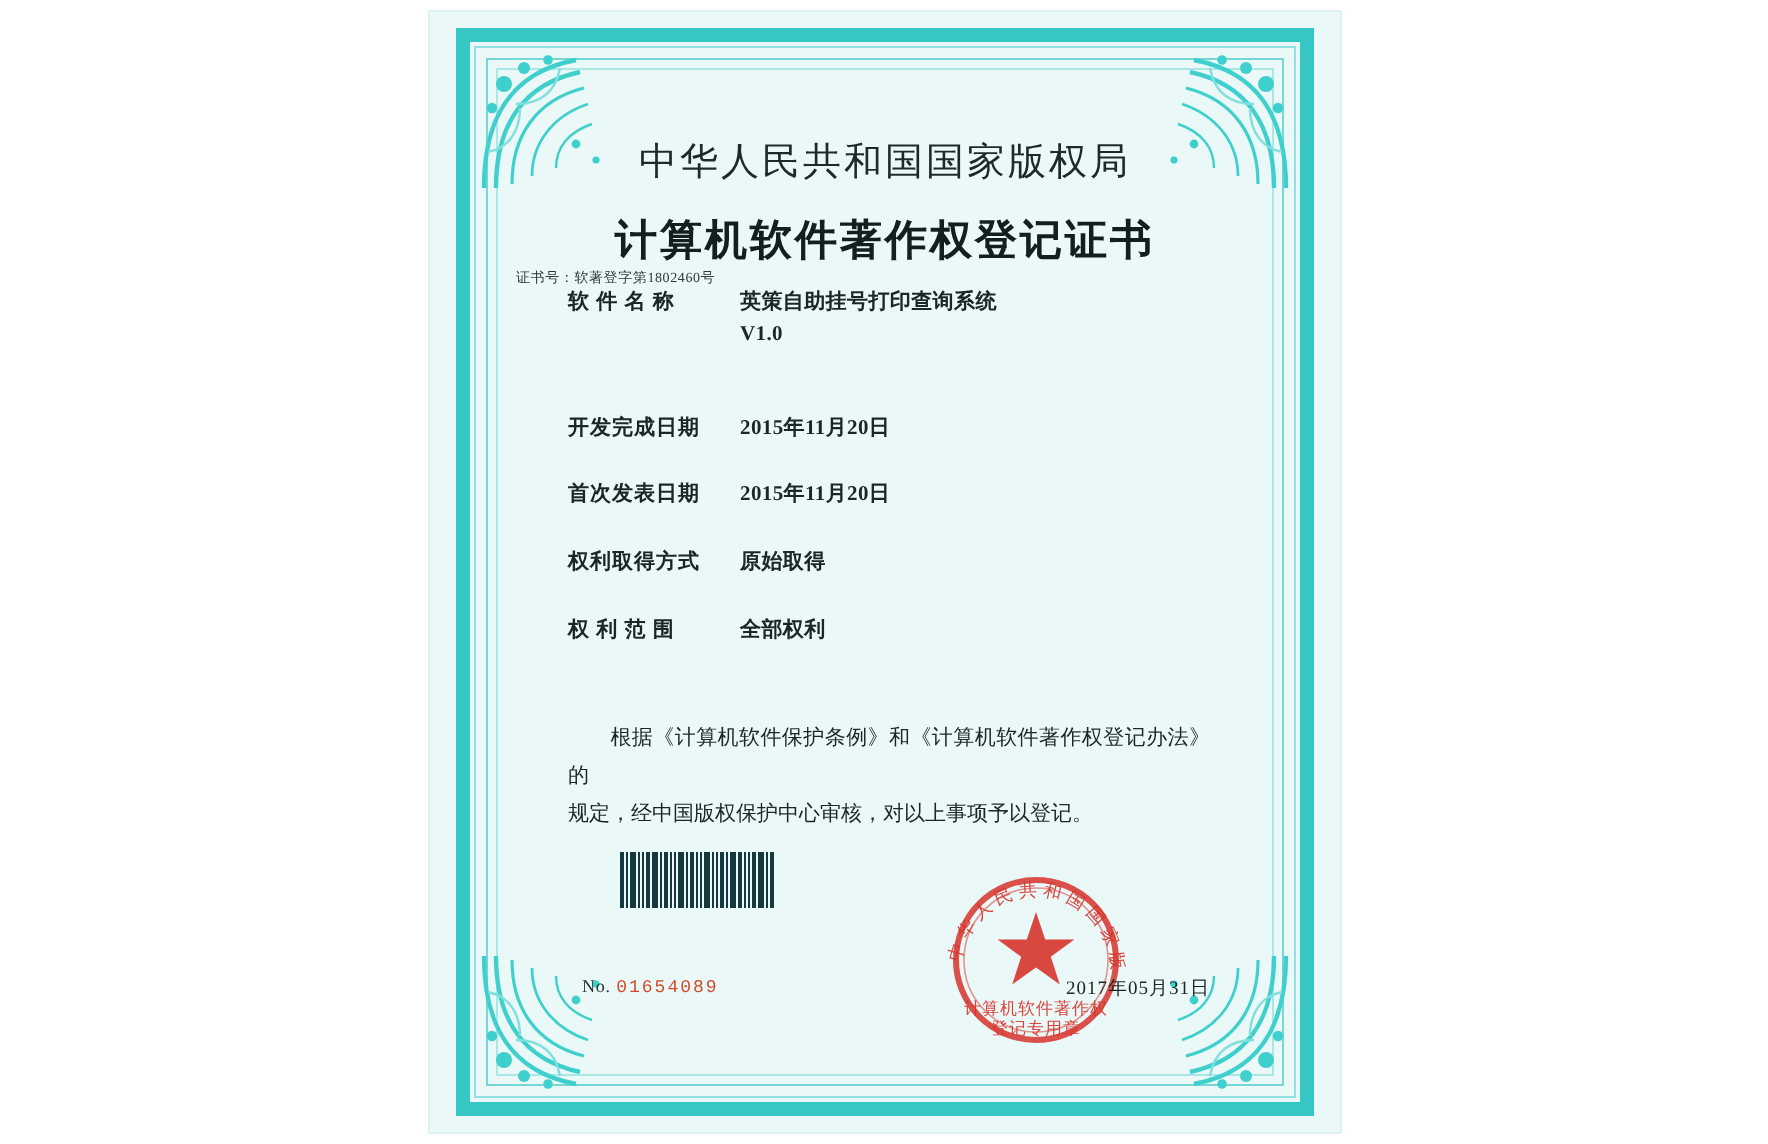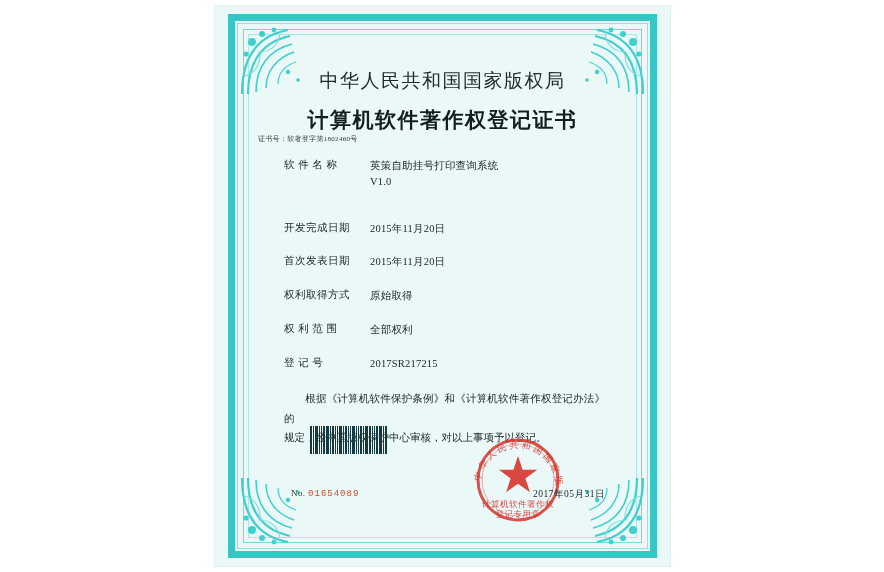--- a/index.html
+++ b/index.html
@@ -107,22 +107,22 @@
   .cert-number {
     text-align: left;
     font-size: 7px;
     color: #2b3a3a;
     padding-right: 14px;
     letter-spacing: 0.3px;
   }
 
   
   .fields {
-    margin-top: 14px;
     padding-left: 26px;
+    font-weight: bold;
   }
   .field-row {
     display: flex;
     align-items: flex-start;
     margin-bottom: 9px;
     font-size: 10.5px;
     color: #1b2626;
   }
   .field-label {
     width: 86px;
@@ -343,24 +343,20 @@
 
       <div class="gap-sm"></div>
 
       <div class="field-row">
         <div class="field-label">权 利 范 围</div>
         <div class="field-value">全部权利</div>
       </div>
 
       <div class="gap-sm"></div>
 
-      <div class="field-row">
-        <div class="field-label">登 记 号</div>
-        <div class="field-value">2017SR217215</div>
-      </div>
 
     </div>
 
     <div class="statement">
       <div><span class="indent"></span><span>根据《计算机软件保护条例》和《计算机软件著作权登记办法》的</span></div>
       <div>规定，经中国版权保护中心审核，对以上事项予以登记。</div>
     </div>
 
     <div class="barcode">
       <div class="bar" style="width:2px"></div>

